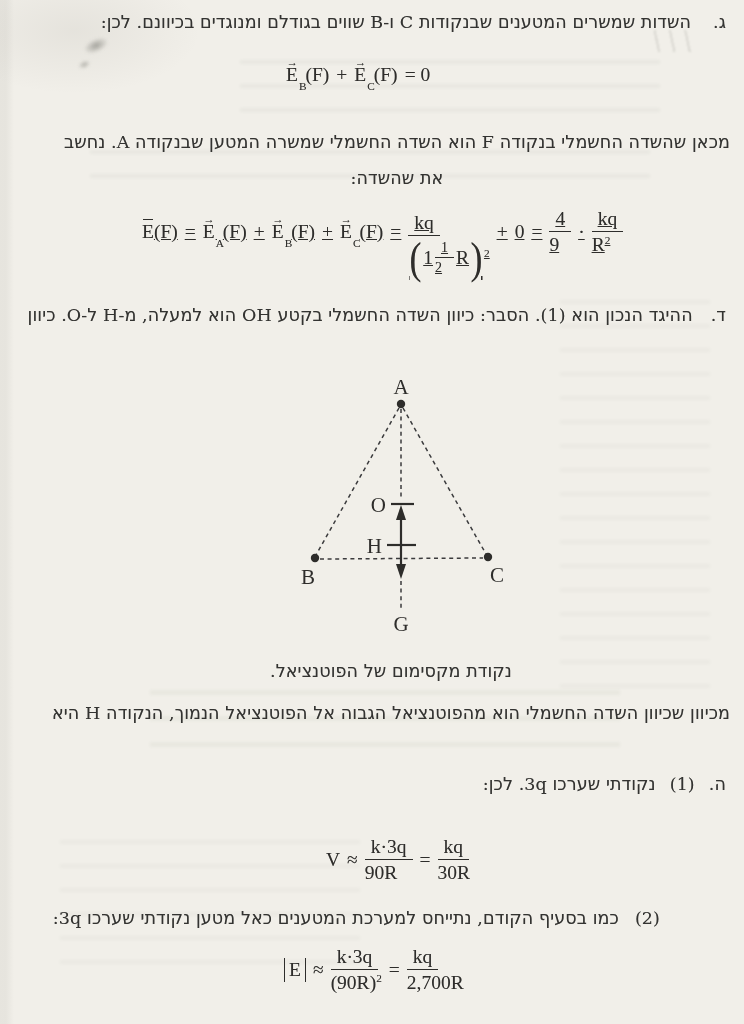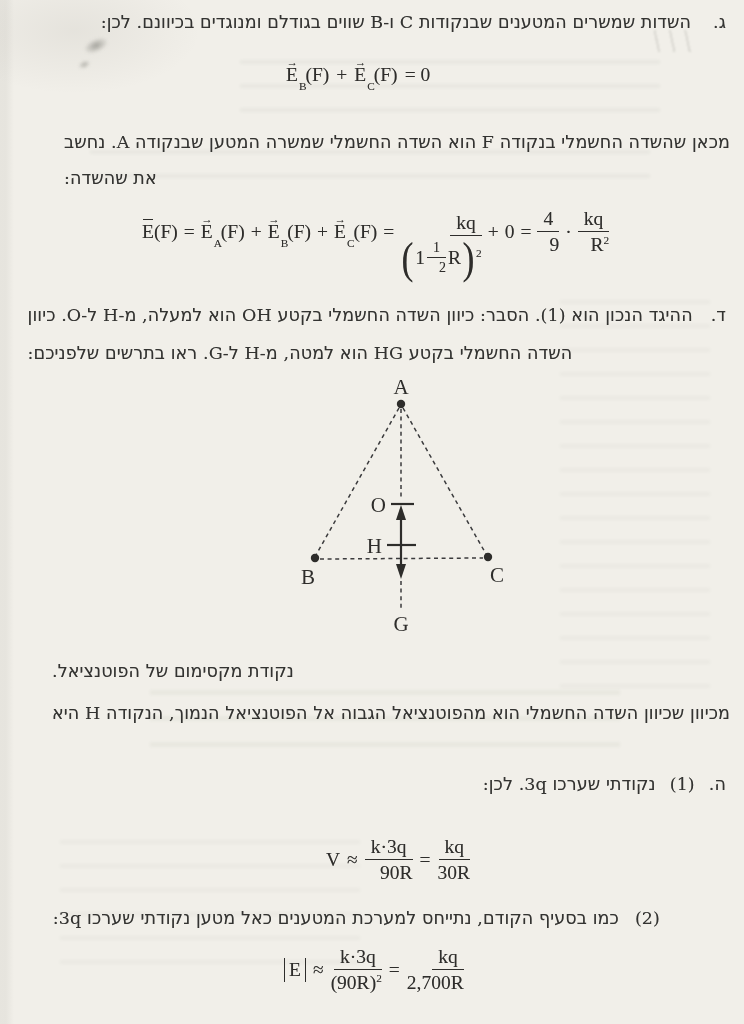--- a/index.html
+++ b/index.html
@@ -11,28 +11,28 @@
       #f1efe9;
     font-family:"DejaVu Serif","DejaVu Sans",sans-serif;
     color:#343432;
   }
   
   .abs{position:absolute;}
   .heb{direction:rtl;font-size:17.5px;color:#333331;letter-spacing:0.1px;
        text-shadow:0 0 0.5px rgba(40,40,40,0.35);}
   .secrow{display:flex;direction:rtl;align-items:flex-start;}
   .marker{flex:0 0 auto;}
-  .lines .ln{white-space:nowrap;text-align:left;}
+  .lines .ln{white-space:nowrap;text-align:center;}
   
   .formula{display:flex;align-items:center;gap:7px;
            font-family:"Liberation Serif","DejaVu Serif",serif;
            font-size:19.5px;color:#2e2d2b;direction:ltr;
            text-shadow:0 0 0.5px rgba(40,40,40,0.3);}
   .t{white-space:nowrap;}
-  .frac{display:inline-flex;flex-direction:column;align-items:flex-end;line-height:1.12;}
+  .frac{display:inline-flex;flex-direction:column;align-items:flex-start;line-height:1.12;}
   .frac .num{border-bottom:1.4px solid #2e2d2b;padding:0 6px 1px;display:inline-flex;align-items:flex-end;}
   .frac .den{padding-top:2px;display:inline-flex;align-items:center;}
   sub.s{font-size:0.58em;line-height:0;position:relative;top:0.32em;left:1px;}
   sup.s{font-size:0.58em;line-height:0;position:relative;top:-0.45em;}
   .vec{position:relative;display:inline-block;}
   .varrow{position:absolute;left:52%;transform:translateX(-50%);top:-0.70em;font-size:0.58em;}
   .ebar{position:relative;display:inline-block;}
   .ebar::after{content:"";position:absolute;left:1px;right:1px;top:-2px;border-top:1.6px solid #2e2d2b;}
   .absbar{border-left:1.3px solid #2e2d2b;border-right:1.3px solid #2e2d2b;padding:1px 4px;}
   .bigparen{font-size:2.3em;font-weight:400;transform:scaleX(0.8);line-height:0.9;}
@@ -72,21 +72,21 @@
   <span class="t">+</span>
   <span class="t"><span class="vec"><span class="varrow">→</span><span>E</span></span><sub class="s">C</sub><span>(F)</span></span>
   <span class="t">= 0</span>
 </div>
 
 <div class="abs heb lines" style="top:124px;right:14px;line-height:36px;">
   <div class="ln">מכאן שהשדה החשמלי בנקודה F הוא השדה החשמלי שמשרה המטען שבנקודה A. נחשב</div>
   <div class="ln">את שהשדה:</div>
 </div>
 
-<div class="abs formula" style="top:186px;left:142px;gap:6px;">
+<div class="abs formula" style="top:186px;left:142px;text-decoration:underline;">
   <span class="t"><span class="ebar">E</span><span>(F)</span></span>
   <span class="t">=</span>
   <span class="t"><span class="vec"><span class="varrow">→</span><span>E</span></span><sub class="s">A</sub><span>(F)</span></span>
   <span class="t">+</span>
   <span class="t"><span class="vec"><span class="varrow">→</span><span>E</span></span><sub class="s">B</sub><span>(F)</span></span>
   <span class="t">+</span>
   <span class="t"><span class="vec"><span class="varrow">→</span><span>E</span></span><sub class="s">C</sub><span>(F)</span></span>
   <span class="t">=</span>
   <span class="frac bigfrac-fix">
     <span class="num">kq</span>
@@ -116,21 +116,20 @@
         <span>R</span>
         <sup class="s">2</sup>
       </span>
   </span>
 </div>
 
 <div class="abs secrow heb" style="top:296px;right:18px;gap:18px;line-height:38px;">
   <span class="marker">ד.</span>
   <span class="lines">
     <span class="ln" style="display:block">ההיגד הנכון הוא (1). הסבר: כיוון השדה החשמלי בקטע OH הוא למעלה, מ-H ל-O. כיוון</span>
-    <span class="ln" style="display:block">השדה החשמלי בקטע HG הוא למטה, מ-H ל-G. ראו בתרשים שלפניכם:</span>
   </span>
 </div>
 
 <svg class="abs" style="left:250px;top:372px;" width="300" height="268" viewBox="0 0 300 268">
   <g stroke="#3b3b3d" stroke-width="1.5" stroke-dasharray="4 3.6" fill="none">
     <line x1="149" y1="36" x2="66" y2="183"></line>
     <line x1="153" y1="36" x2="236" y2="182"></line>
     <line x1="70" y1="187" x2="233" y2="186"></line>
     <line x1="151" y1="37" x2="151" y2="128"></line>
     <line x1="151" y1="209" x2="151" y2="237"></line>

